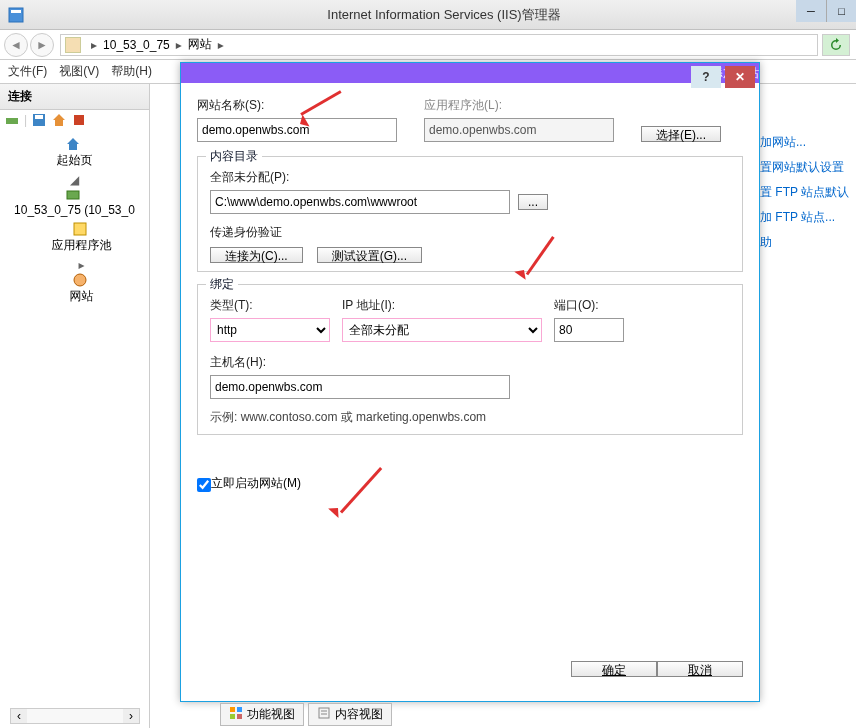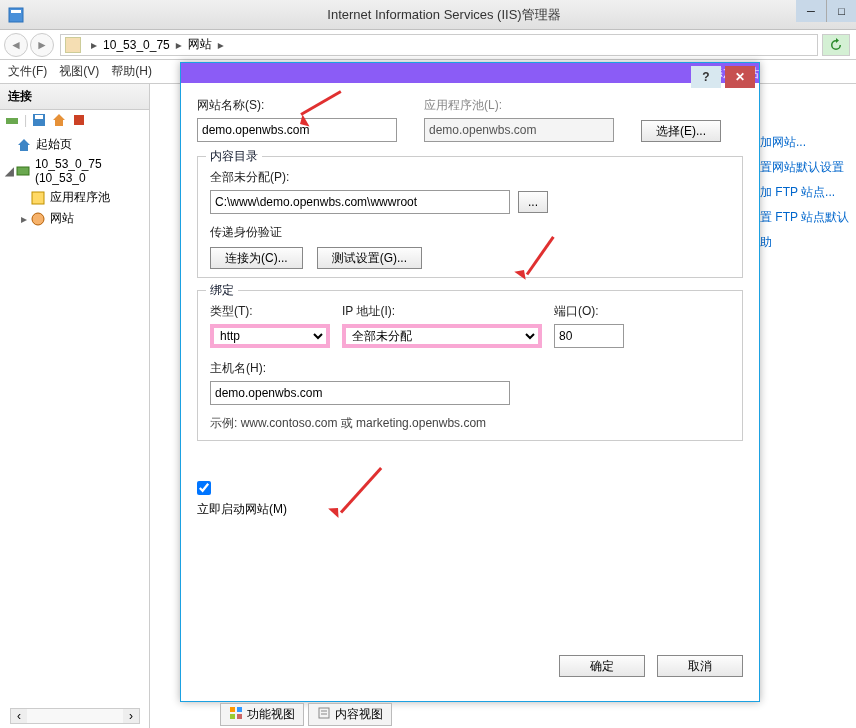--- a/index.html
+++ b/index.html
@@ -25,47 +25,47 @@
 
 .menubar { height: 24px; display:flex; align-items:center; padding:0 8px; border-bottom:1px solid #ccc; }
 .menuitem { margin-right: 12px; color:#333; }
 
 
 .connpanel { position:absolute; left:0; top:84px; width:150px; bottom:0; border-right:1px solid #ccc; }
 .connpanel .header { background:linear-gradient(#f5f5f5,#e8e8e8); padding:4px 8px; font-weight:bold; border-bottom:1px solid #ccc;}
 .conntoolbar { padding:2px 4px; display:flex; gap:4px; align-items:center;}
 .conntoolbar .tb { width:16px; height:16px; }
 .tree { padding: 4px; }
-.treerow { display:flex; align-items:center; padding:2px 0; }
+.treerow { display:flex; align-items:center; padding:2px 0;flex-direction:column; }
 .treerow .tog { width:12px; display:inline-block; text-align:center; color:#666; }
 .treerow .ico { width:16px; height:16px; margin-right:4px; display:inline-block; }
 .ind1 { padding-left: 14px; }
 
 
 .actions { position:absolute; right:2px; top:130px; width:100px; }
 .actions a { display:block; color:#0066cc; padding:4px 6px; white-space:nowrap; overflow:hidden; }
 
 
 .dialog { position:absolute; left:180px; top:62px; width:580px; height:640px; background:#fff; border:1px solid #1ba1e2; box-shadow:0 0 8px rgba(0,0,0,.3); }
 .dlgtitle { height:20px; background:#8b5cf6; display:flex; align-items:center; justify-content:flex-end; color:#fff; font-size:13px; position:relative;}
 .dlgtitle .dlgbtns { position:absolute; right:4px; top:3px; display:flex; gap:4px;}
 .dlgtitle .dlgbtn { width:30px; height:22px; display:flex; align-items:center; justify-content:center; font-weight:bold;}
 .dlgtitle .helpbtn { background:#d8e8f0; color:#333;}
 .dlgtitle .closebtn { background:#c75050; color:#fff;}
 .dlgbody { padding: 14px 16px; position:relative; height:calc(100% - 30px);}
 .lbl { display:block; margin-bottom:4px; color:#222;}
 .txt { height:24px; border:1px solid #999; padding:0 4px; background:#fff; }
 .txt.ro { background:#f4f4f4; color:#555;}
-.btn { height:22px; padding:0 14px; border:1px solid #888; background:linear-gradient(#fdfdfd,#e8e8e8); cursor:default;}
+.btn { height:16px; padding:0 14px; border:1px solid #888; background:linear-gradient(#fdfdfd,#e8e8e8); cursor:default;}
 .grp { border:1px solid #ccc; padding:12px 12px 8px 12px; margin:6px 0 12px 0; position:relative;}
 .grp .legend { position:absolute; top:-9px; left:8px; background:#fff; padding:0 4px; color:#0f172a;}
-.sel { height:24px; border:4px solid #f9a8d4; background:#fff; padding:0 2px;}
-.chk { display:flex; align-items:flex-start; gap:6px; margin-top:40px;flex-direction:column;}
+.sel { height:24px; border:1px solid #f9a8d4; background:#fff; padding:0 2px;}
+.chk { display:flex; align-items:flex-end; margin-top:40px;}
 .chk input { width:14px; height:14px;}
-.dlgfoot { position:absolute; right:16px; bottom:14px; display:flex; gap:12px;}
+.dlgfoot { position:absolute; right:16px; bottom:14px; display:flex; text-decoration:underline;}
 .dlgfoot .btn { width:86px;}
 
 
 .arrow { position:absolute; pointer-events:none;}
 .arrow .line { position:absolute; background:#e03030; transform-origin:left center;}
 .arrow .head { position:absolute; width:0; height:0; border:7px solid transparent;}
 
 
 .viewtabs { position:absolute; left:220px; bottom:2px; display:flex; gap:4px;}
 .viewtab { border:1px solid #bbb; padding:2px 8px; background:#f4f4f4; display:flex; align-items:center; gap:4px;}
@@ -163,22 +163,22 @@
             <circle cx="8" cy="8" r="6" fill="#f6b26b" stroke="#b45f06"></circle>
           </svg></span>
       <span>网站</span>
     </div>
   </div>
 </div>
 
 <div class="actions">
   <a>加网站...</a>
   <a>置网站默认设置</a>
+  <a>置 FTP 站点默认</a>
   <a>加 FTP 站点...</a>
-  <a>置 FTP 站点默认</a>
   <a>助</a>
 </div>
 
 <div class="dialog">
   <div class="dlgtitle">
     <span>添加网站</span>
     <div class="dlgbtns">
       <div class="dlgbtn helpbtn">?</div>
       <div class="dlgbtn closebtn">✕</div>
     </div>

